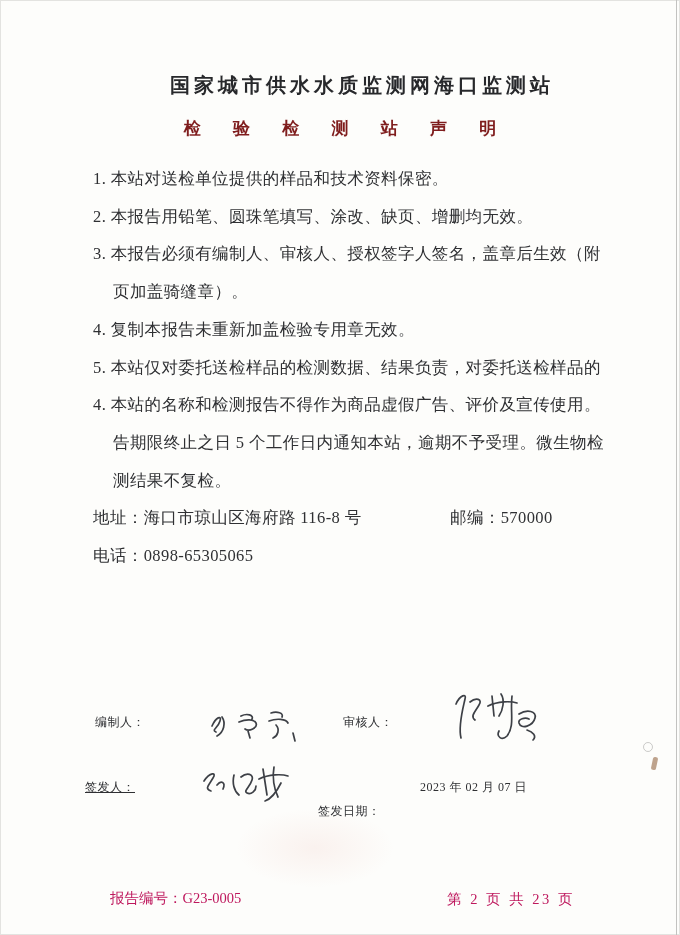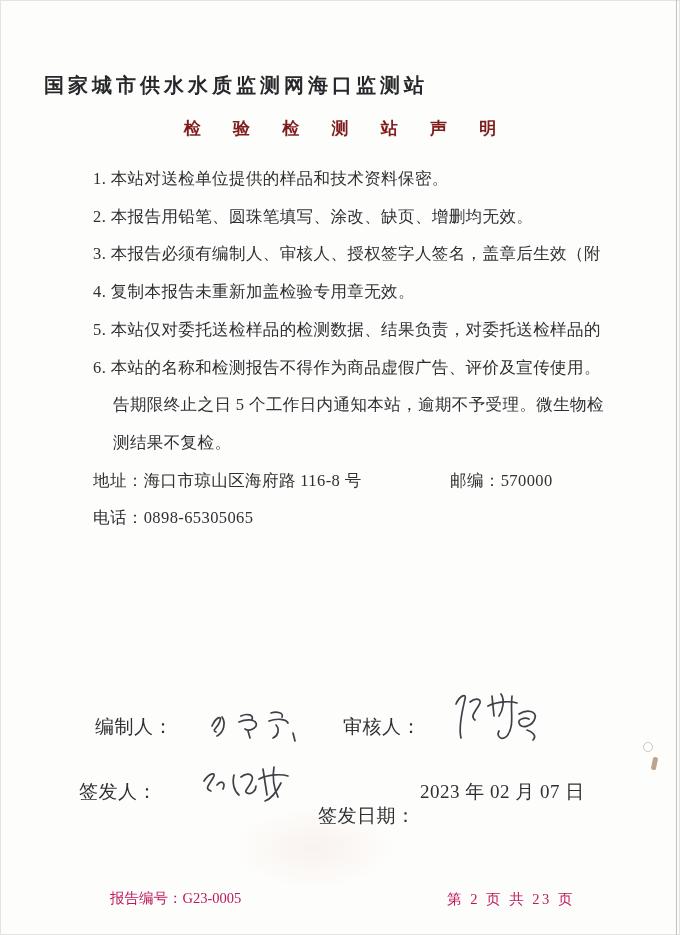--- a/index.html
+++ b/index.html
@@ -30,21 +30,21 @@
     background:#8a5a33; opacity:0.55; border-radius:2px;
     transform:rotate(12deg);
   }
   .speck2 {
     position:absolute; left:643px; top:742px; width:8px; height:8px;
     border:1px solid #9a9a98; border-radius:50%; opacity:0.5;
   }
 
   .title {
     position:absolute; top:72px; left:0; right:0;
-    text-align:left;
+    text-align:center;
     font-size:20px; font-weight:700; letter-spacing:4px;
     color:#27282b;
     white-space:nowrap;
     padding-left:44px;
   }
   .subtitle {
     position:absolute; top:117px; left:0; right:0;
     text-align:center;
     font-size:17px; font-weight:600; letter-spacing:14px;
     text-indent:14px; 
@@ -56,21 +56,21 @@
     position:absolute; top:160px; left:93px; width:500px;
     font-size:16.5px; letter-spacing:0.4px;
   }
   .line { line-height:37.7px; white-space:nowrap; }
   .line.indent  { padding-left:20px; }
   .line.outdent { margin-left:-8px; }
 
   .contact-line { position:relative; }
   .postcode-part { position:absolute; left:357px; top:0; }
 
-  .abs-text { position:absolute; white-space:nowrap; font-size:19px; letter-spacing:0.5px; }
+  .abs-text { position:absolute; white-space:nowrap; font-size:12px; letter-spacing:0.5px; }
 
   .sig-svg { position:absolute; }
   .sig-svg path {
     fill:none; stroke:#3d4046; stroke-width:1.7;
     stroke-linecap:round; stroke-linejoin:round;
   }
 
   .footer-text { position:absolute; white-space:nowrap; font-size:14.5px; color:#be185d; }
   .page-info { letter-spacing:2.5px; }
 </style>
@@ -87,26 +87,27 @@
   <div class="title">国家城市供水水质监测网海口监测站</div>
   <div class="subtitle">检 验 检 测 站 声 明</div>
 
   <div class="body-block">
 
     <div class="line">1. 本站对送检单位提供的样品和技术资料保密。</div>
 
     <div class="line">2. 本报告用铅笔、圆珠笔填写、涂改、缺页、增删均无效。</div>
 
     <div class="line">3. 本报告必须有编制人、审核人、授权签字人签名，盖章后生效（附</div>
+    <div class="line indent">页加盖骑缝章）。</div>
 
     <div class="line">4. 复制本报告未重新加盖检验专用章无效。</div>
 
     <div class="line">5. 本站仅对委托送检样品的检测数据、结果负责，对委托送检样品的</div>
 
-    <div class="line">6. 本站的名称和检测报告不得作为商品虚假广告、评价及宣传使用。</div>
+    <div class="line">4. 本站的名称和检测报告不得作为商品虚假广告、评价及宣传使用。</div>
 
     <div class="line indent">告期限终止之日 5 个工作日内通知本站，逾期不予受理。微生物检</div>
     <div class="line indent">测结果不复检。</div>
 
     <div class="line contact-line">
       <span>地址：海口市琼山区海府路 116-8 号</span>
       <span class="postcode-part">邮编：570000</span>
     </div>
     <div class="line">电话：0898-65305065</div>
   </div>
@@ -125,21 +126,21 @@
   <svg class="sig-svg" style="left:448px; top:685px;" width="100" height="66" viewBox="0 0 100 66">
     <path d="M8,19 C12,10 19,8 17,14 C15,23 10,41 13,53"></path>
     <path d="M22,17 C28,12 35,14 31,20 C27,27 22,31 27,35"></path>
     <path d="M44,11 L46,31 M53,9 C57,15 55,25 51,31"></path>
     <path d="M40,21 C50,16 63,16 69,18"></path>
     <path d="M64,11 C62,27 67,41 59,51 C54,56 48,52 51,46"></path>
     <path d="M71,29 C79,24 89,26 87,33 C85,41 73,45 71,38 C70,34 77,32 81,34"></path>
     <path d="M79,45 C85,47 89,51 85,55"></path>
   </svg>
 
-  <div class="abs-text" style="left:79px; top:779px;">签发人：</div>
+  <div class="abs-text" style="left:85px; top:779px;text-decoration:underline;">签发人：</div>
 
   <svg class="sig-svg" style="left:196px; top:760px;" width="96" height="46" viewBox="0 0 96 46">
     <path d="M8,21 C14,12 21,12 17,18 C13,25 8,29 15,31 M21,25 C25,20 30,22 27,29"></path>
     <path d="M38,15 C36,23 38,31 43,35 M45,17 C51,12 58,14 56,20 C54,27 47,31 51,33 C55,35 60,31 60,26"></path>
     <path d="M67,9 L71,35 M78,7 C76,17 78,29 82,37"></path>
     <path d="M63,19 C73,14 86,14 92,16 M85,23 C81,31 75,39 69,41"></path>
   </svg>
 
   <div class="abs-text" style="left:318px; top:779px;margin-top:24px;">签发日期：</div>
   <div class="abs-text" style="left:420px; top:779px;">2023 年 02 月 07 日</div>

